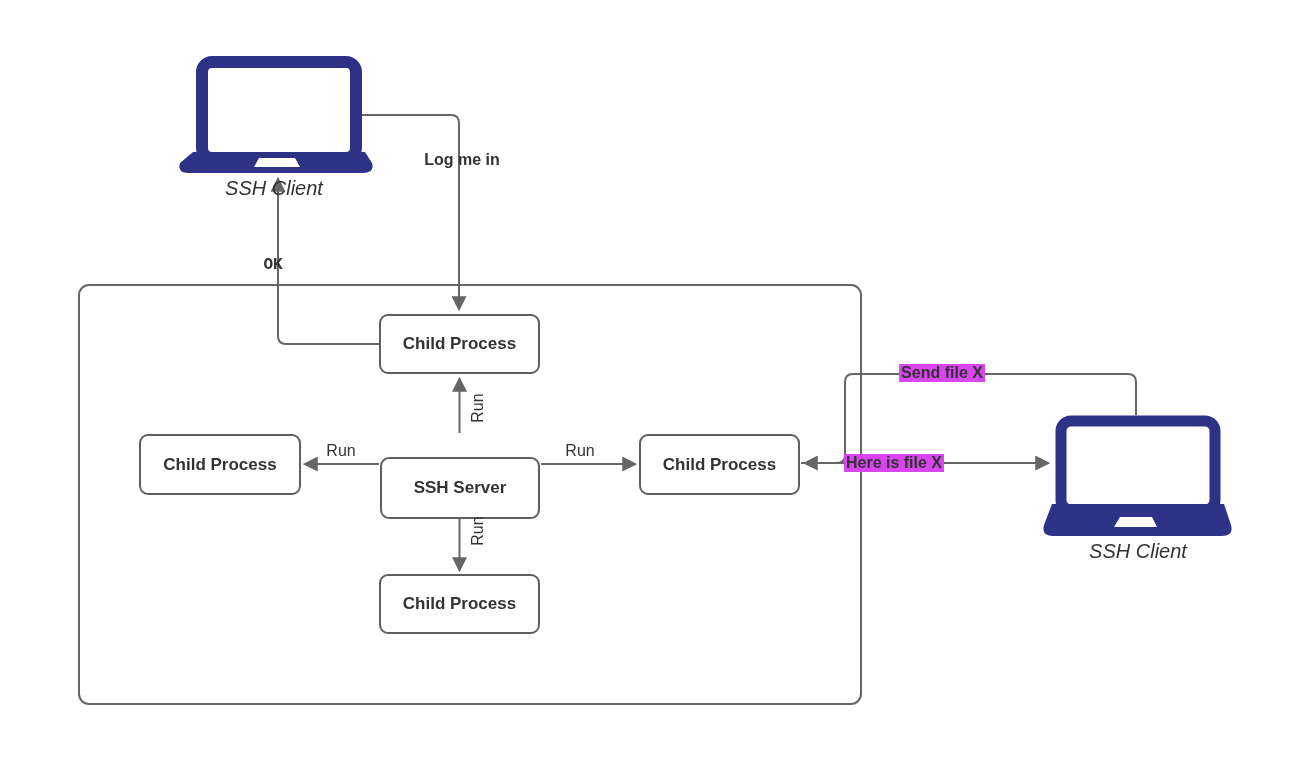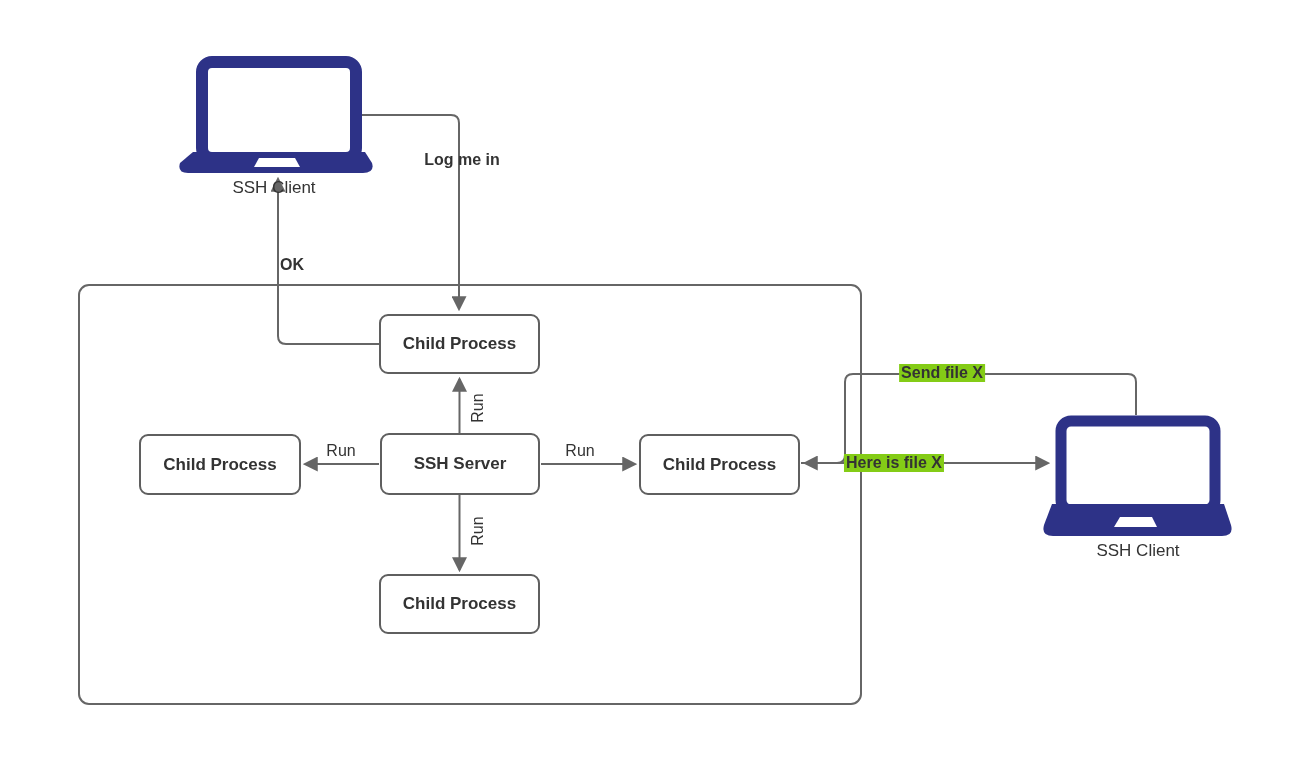--- a/index.html
+++ b/index.html
@@ -33,26 +33,26 @@
     box-sizing:border-box;
     white-space:nowrap;
   }
   .lbl{
     position:absolute;
     transform:translate(-50%,-50%);
     font-size:16px;color:var(--text-color);
     white-space:nowrap;line-height:1;
   }
   .lbl.bold{font-weight:bold;}
-  .lbl.onwire{background:#84cc16;padding:1px 2px;}
+  .lbl.onwire{background:#d946ef;padding:1px 2px;}
   .lbl.vert{transform:translate(-50%,-50%) rotate(-90deg);font-size:16px;}
   .lbl.plain{font-size:16px;}
   .client-label{
     position:absolute;transform:translate(-50%,-50%);
-    font-size:17px;color:var(--text-color);white-space:nowrap;
+    font-size:20px;color:var(--text-color);white-space:nowrap;font-style:italic;
   }
 </style>
 </head>
 <body>
 
 <div class="canvas">
 
   <svg width="1312" height="759" viewBox="0 0 1312 759">
     <defs>
       <marker id="arrow" viewBox="0 0 10 10" refX="8.5" refY="5" markerWidth="7.5" markerHeight="7.5" orient="auto-start-reverse">
@@ -83,35 +83,35 @@
       <path class="laptop-notch" d="M 1120 517 H 1152 L 1157 527 H 1114 Z"></path>
     </g>
   </svg>
 
   <div class="node" style="left:379px;top:314px;width:161px;height:60px;">
     <span>Child Process</span>
   </div>
   <div class="node" style="left:139px;top:434px;width:162px;height:61px;">
     <span>Child Process</span>
   </div>
-  <div class="node" style="left:380px;top:433px;width:160px;height:62px;">
+  <div class="node" style="left:380px;top:457px;width:160px;height:62px;">
     <span>SSH Server</span>
   </div>
   <div class="node" style="left:639px;top:434px;width:161px;height:61px;">
     <span>Child Process</span>
   </div>
   <div class="node" style="left:379px;top:574px;width:161px;height:60px;">
     <span>Child Process</span>
   </div>
 
   <div class="client-label" style="left:274px;top:188px;">SSH Client</div>
   <div class="client-label" style="left:1138px;top:551px;">SSH Client</div>
 
   <div class="lbl bold" style="left:462px;top:160px;">Log me in</div>
-  <div class="lbl bold" style="left:292px;top:265px;">OK</div>
+  <div class="lbl bold" style="left:273px;top:265px;font-family:Liberation Mono, monospace;">OK</div>
   <div class="lbl vert" style="left:478px;top:408px;">Run</div>
   <div class="lbl plain" style="left:341px;top:451px;">Run</div>
   <div class="lbl plain" style="left:580px;top:451px;">Run</div>
   <div class="lbl vert" style="left:478px;top:531px;">Run</div>
   <div class="lbl bold onwire" style="left:942px;top:373px;">Send file X</div>
   <div class="lbl bold onwire" style="left:894px;top:463px;">Here is file X</div>
 
 </div>
 
 </body></html>

